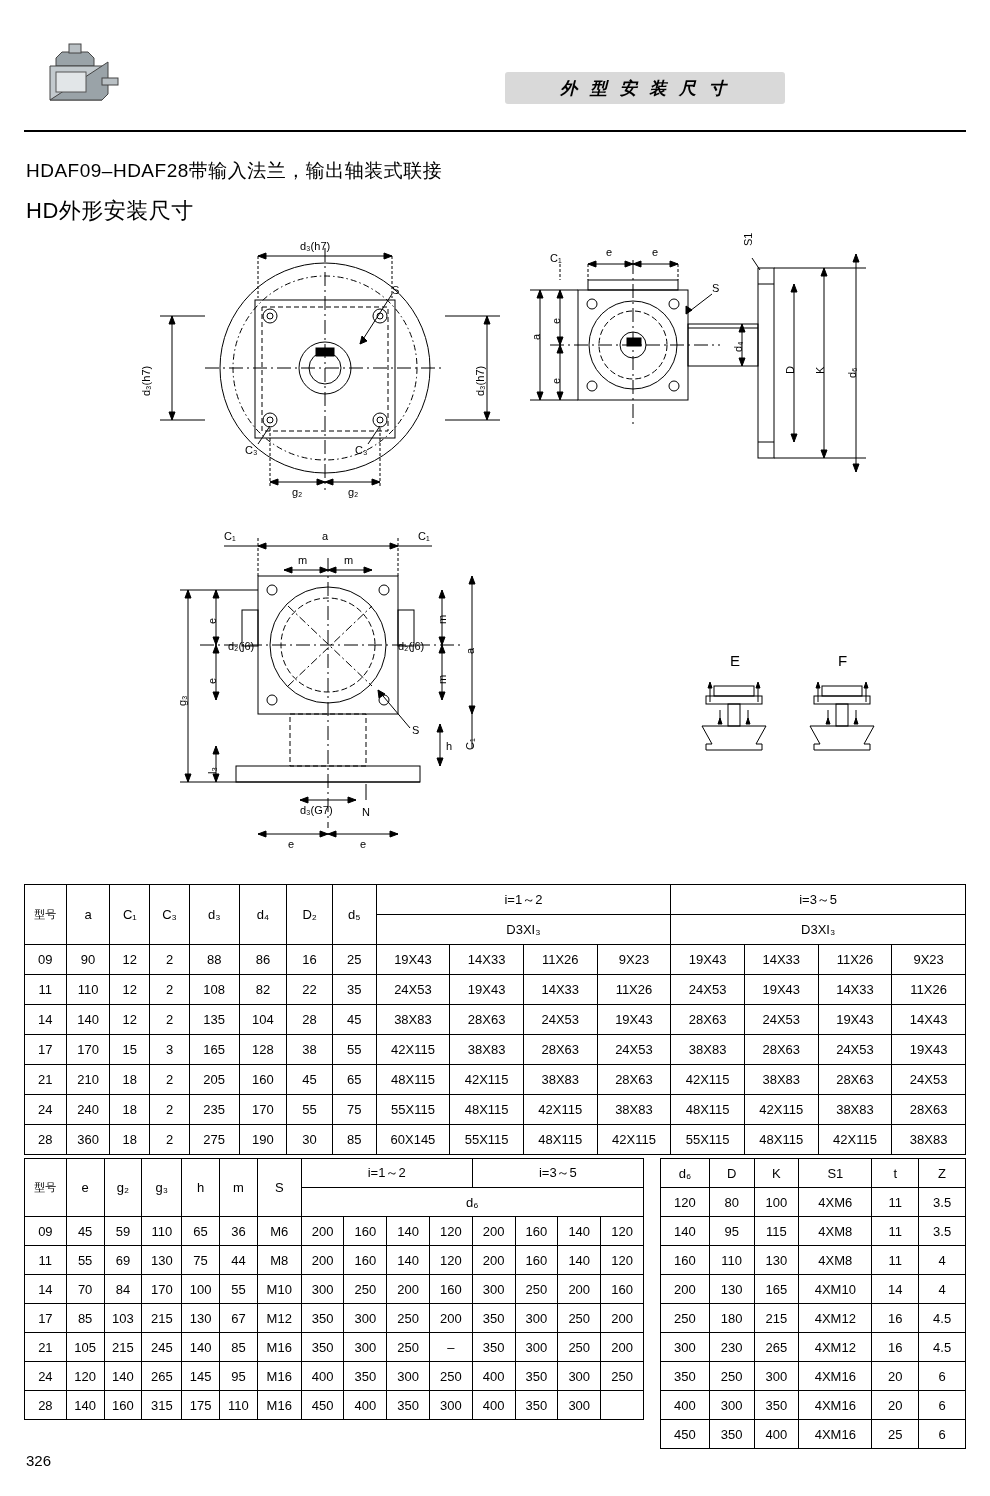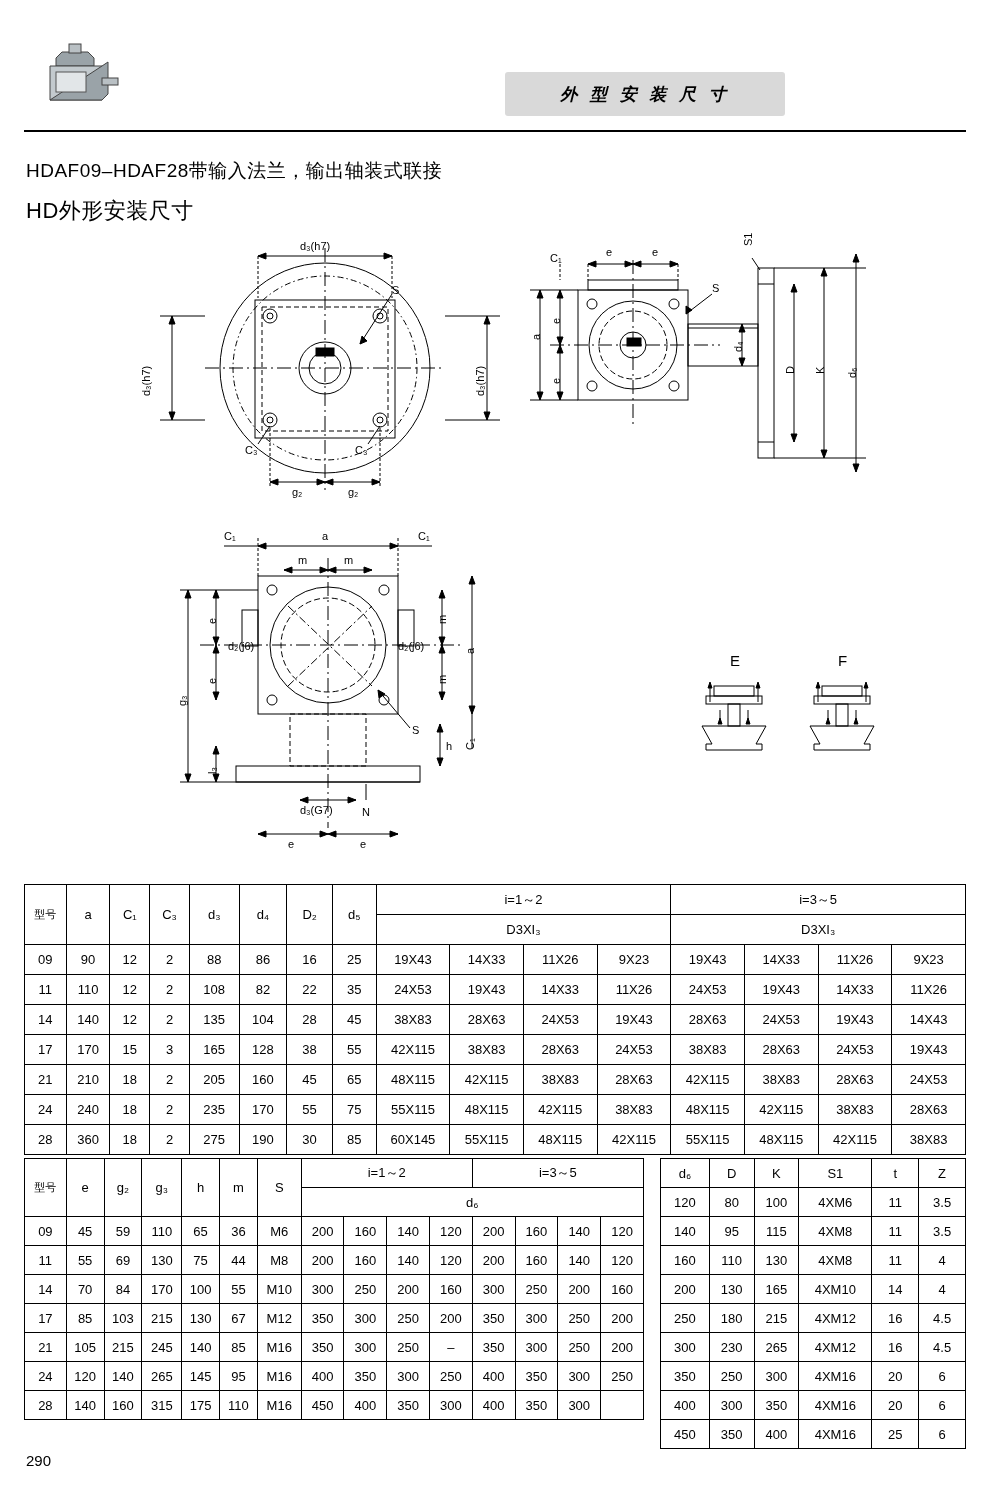--- a/index.html
+++ b/index.html
@@ -7,21 +7,21 @@
     width:990px;height:1496px;background:#ffffff;
     font-family:"Liberation Sans", sans-serif;
     color:#000;position:relative;overflow:hidden;
   }
   .page{position:relative;width:990px;height:1496px;}
 
   
   .header{position:absolute;left:0;top:0;width:990px;height:130px;}
   .logo-box{position:absolute;left:36px;top:42px;width:84px;height:72px;}
   .banner{
-    position:absolute;left:505px;top:72px;width:280px;height:44px;
+    position:absolute;left:505px;top:72px;width:280px;height:32px;
     background:#d9d9d9;border-radius:3px;
     display:flex;align-items:center;justify-content:center;
   }
   .banner-inner{
     font-size:17px;letter-spacing:4px;font-style:italic;font-weight:bold;
     color:#000;
   }
   .hr{position:absolute;left:24px;top:130px;width:942px;height:2px;background:#000;}
 
   
@@ -768,14 +768,14 @@
           <td>450</td>
           <td>350</td>
           <td>400</td>
           <td>4XM16</td>
           <td>25</td>
           <td>6</td>
         </tr>
   </tbody>
     </table>
 
-  <div class="pageno">290</div>
+  <div class="pageno">326</div>
 </div>
 
 </body></html>

